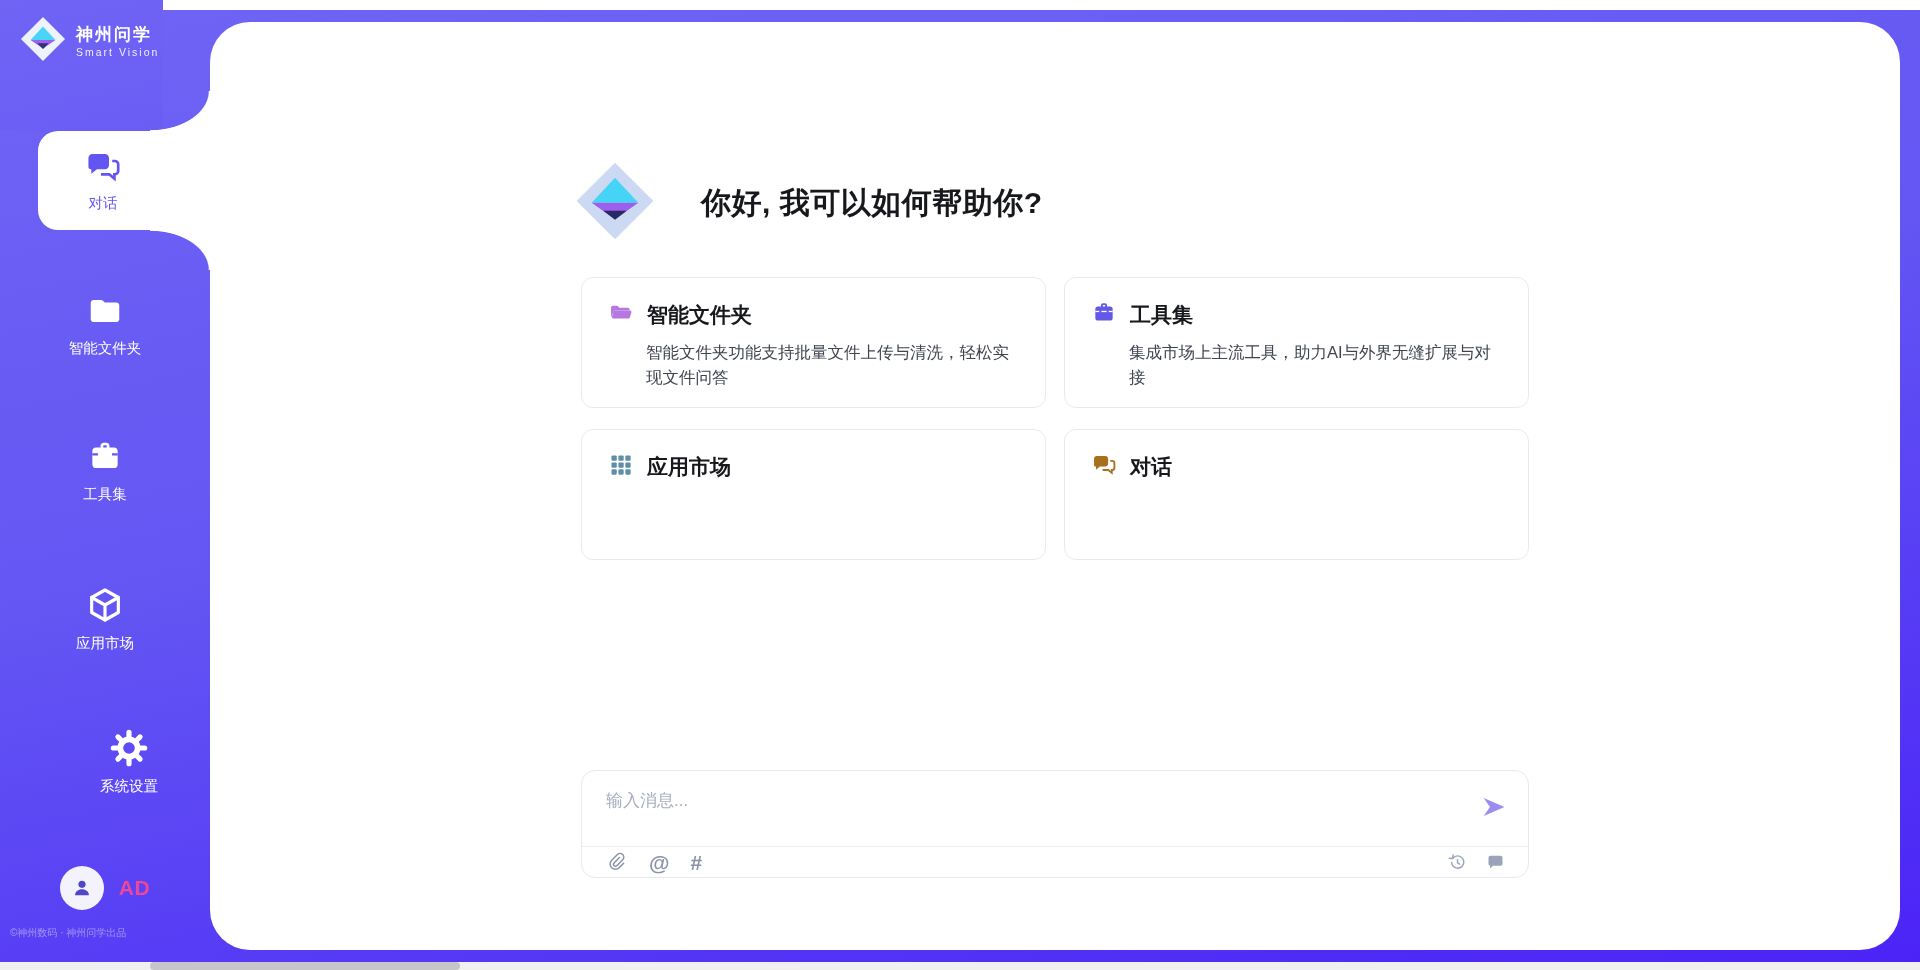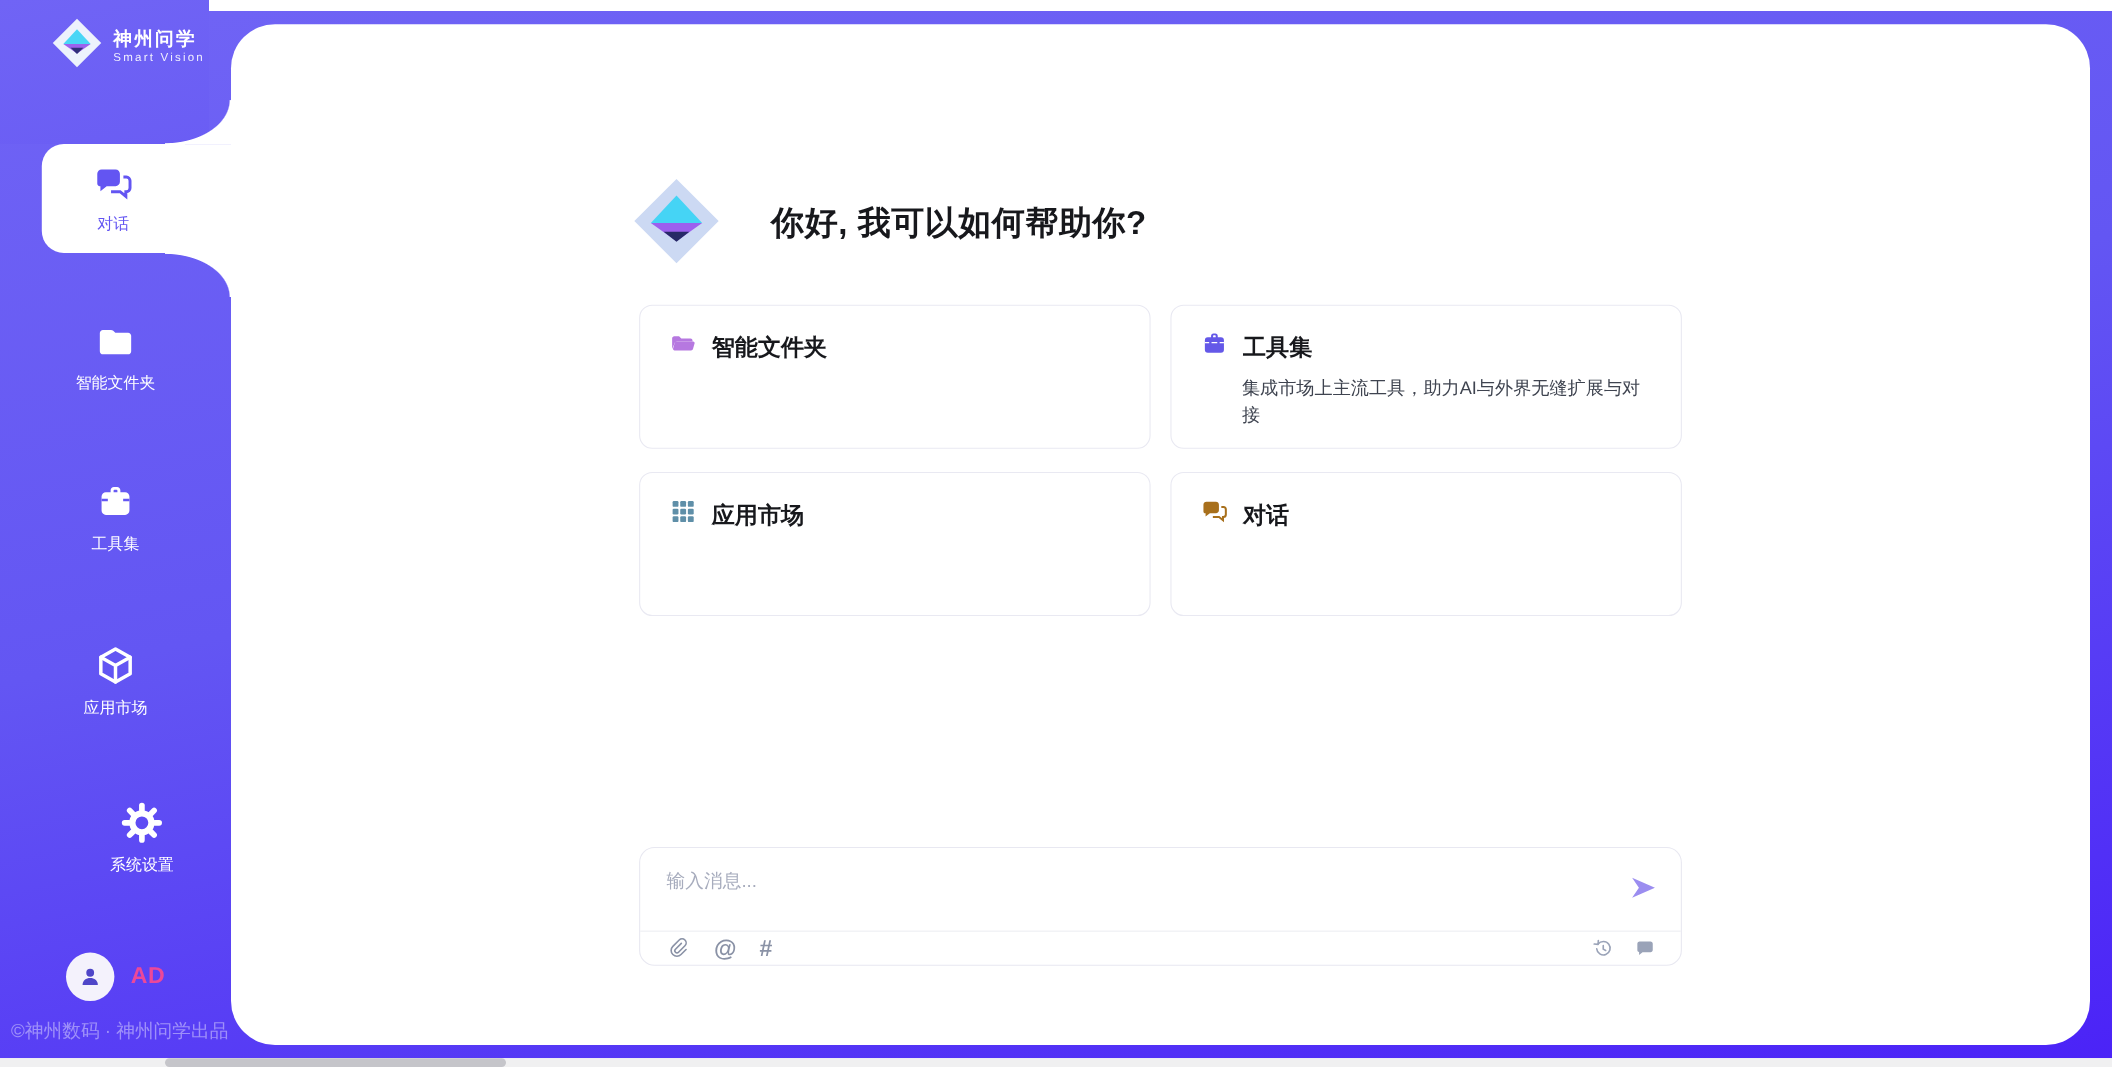--- a/index.html
+++ b/index.html
@@ -11,21 +11,20 @@
   }
   
   .app-bg{
     position:absolute;left:0;right:0;top:10px;bottom:8px;
     background:linear-gradient(168deg,#7064f5 0%,#6356f3 45%,#4b23f7 100%);
   }
   .logo-tab{
     position:absolute;left:0;top:0;width:163px;height:131px;z-index:2;
     background:linear-gradient(168deg,#7064f5,#6a5df4);
     border-bottom-right-radius:6px;
-    padding-left:27px;
   }
   .logo-row{display:flex;align-items:center;gap:10px;padding:16px 0 0 20px;}
   .brand-name{color:#fff;font-size:17px;font-weight:bold;letter-spacing:2px;line-height:1.25;}
   .brand-sub{color:rgba(255,255,255,.9);font-size:10.5px;letter-spacing:2px;}
   
   .flourish-top{
     position:absolute;left:150px;top:91px;width:60px;height:40px;z-index:3;
     background:radial-gradient(60px 40px at 0 0,rgba(255,255,255,0) 0 97%,#fff 99%);
   }
   .flourish-bottom{
@@ -53,21 +52,21 @@
     position:absolute;left:0;top:866px;width:210px;z-index:4;
     display:flex;align-items:center;justify-content:center;gap:15px;cursor:pointer;
   }
   .avatar{
     width:44px;height:44px;border-radius:50%;background:#f4f2fc;
     display:flex;align-items:center;justify-content:center;
   }
   .user-name{color:#ec4899;font-size:21px;font-weight:600;letter-spacing:.5px;}
   .copyright{
     position:absolute;left:10px;top:926px;z-index:4;
-    color:rgba(255,255,255,.42);font-size:17px;white-space:nowrap;
+    color:rgba(255,255,255,.42);font-size:10px;white-space:nowrap;
   }
   
   .main-panel{
     position:absolute;left:210px;top:22px;width:1690px;height:928px;z-index:1;
     background:#fff;border-radius:40px;
   }
   .content-col{position:absolute;left:371px;top:0;width:948px;height:100%;text-decoration:underline;}
   .greeting{position:absolute;top:139px;left:-6px;display:flex;align-items:center;gap:46px;}
   .greeting-title{font-size:30px;font-weight:bold;color:#17181c;letter-spacing:.5px;}
   .cards{
@@ -230,20 +229,21 @@
       <div class="card">
         <div class="card-head">
           <span class="c1">
             <svg width="26" height="26" viewBox="0 0 24 24" fill="currentColor">
               <path d="M2.8 7c0-1 .8-1.8 1.8-1.8h4l1.9 1.9h7.7c1 0 1.7.7 1.7 1.7v.9H7c-1 0-1.9.6-2.2 1.6L2.8 16z"></path>
               <path d="M4.9 10.9c.2-.7.9-1.2 1.6-1.2h13.9c.8 0 1.4.8 1.2 1.6l-1.3 4.6c-.2.7-.9 1.2-1.6 1.2H4.8c-.8 0-1.4-.8-1.2-1.6z"></path>
             </svg>
           </span>
           <span class="card-title">智能文件夹</span>
         </div>
+        <div class="card-desc">智能文件夹功能支持批量文件上传与清洗，轻松实现文件问答</div>
       </div>
 
       <div class="card">
         <div class="card-head">
           <span class="c2">
             <svg width="26" height="26" viewBox="0 0 24 24" fill="currentColor">
               <path fill-rule="evenodd" d="M9.2 6V4.9c0-1 .8-1.9 1.9-1.9h1.8c1 0 1.9.8 1.9 1.9V6h2.7A2.5 2.5 0 0 1 20 8.5v8a2.5 2.5 0 0 1-2.5 2.5h-11A2.5 2.5 0 0 1 4 16.5v-8A2.5 2.5 0 0 1 6.5 6zM10.9 6h2.2V5c0-.3-.2-.5-.5-.5h-1.2c-.3 0-.5.2-.5.5z"></path>
               <path d="M4 10.6h16" stroke="#fff" stroke-width="1.2"></path>
               <path d="M8.6 9.4v2.4M15.4 9.4v2.4" stroke="currentColor" stroke-width="2"></path>
             </svg>

